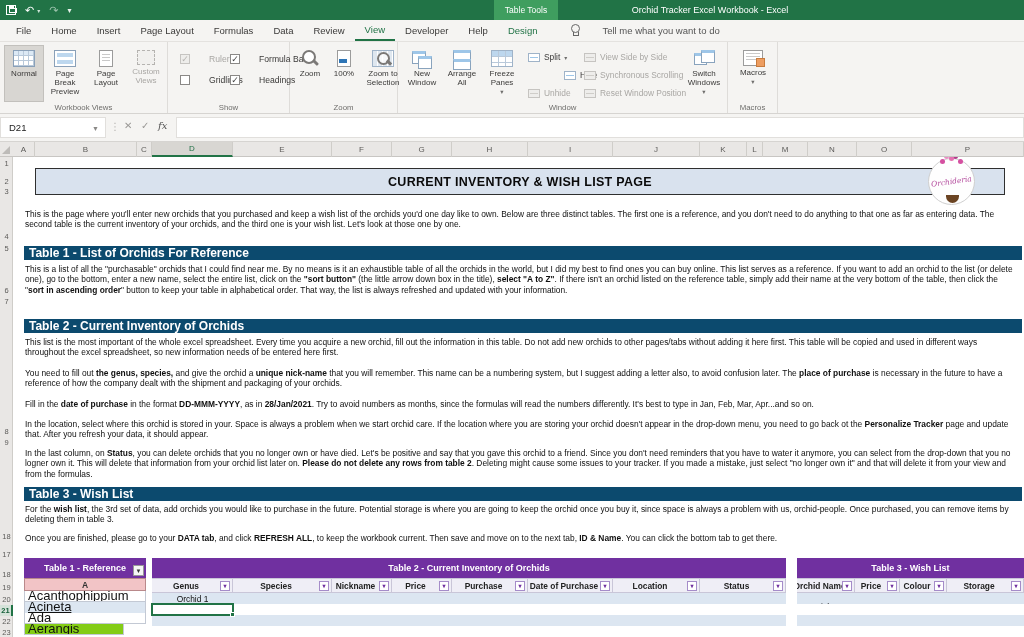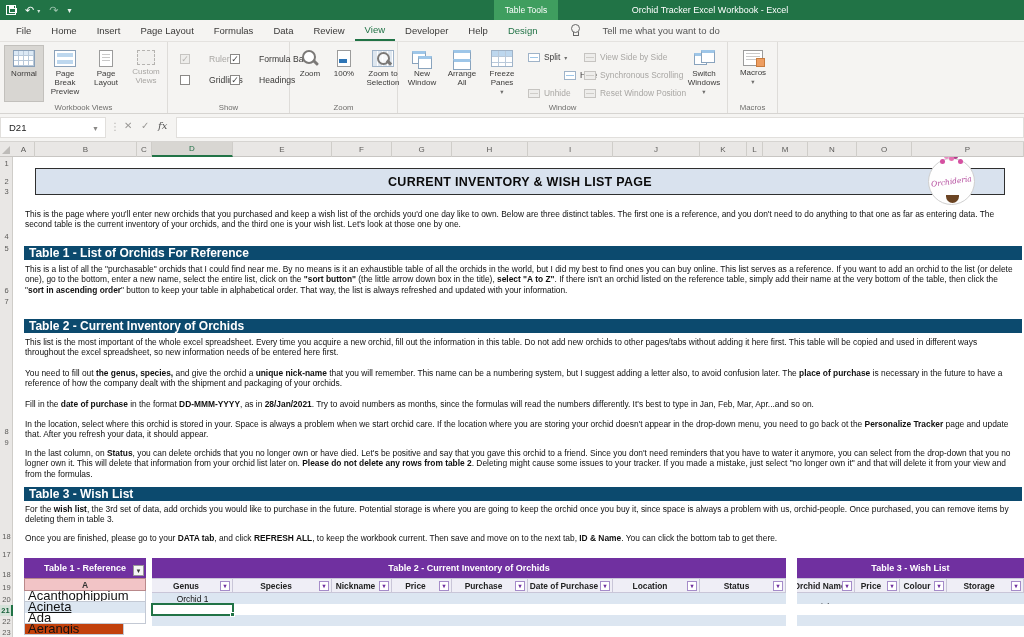--- a/index.html
+++ b/index.html
@@ -348,21 +348,21 @@
       </div>
     <div id="tables">
         <div class="ttitle" style="left: 24px; top: 401px; width: 122px; height: 20px;">
           <span>Table 1  - Reference</span>
           <span class="sortbox"></span>
         </div>
         <div class="pinkhead" style="left: 24px; top: 421px; width: 122px; height: 13px;">A</div>
         <div class="refrow" style="left: 24px; top: 434px; width: 122px; height: 11px; background: rgb(255, 255, 255);">Acanthophippium</div>
         <div class="refrow" style="left: 24px; top: 445px; width: 122px; height: 22px; background: rgb(220, 230, 241); text-decoration: underline;">Acineta</div>
         <div class="refrow" style="left: 24px; top: 456px; width: 122px; height: 11px; background: rgb(255, 255, 255);">Ada</div>
-        <div class="refrow" style="left: 24px; top: 467px; width: 100px; height: 11px; background: #c2410c;">Aerangis</div>
+        <div class="refrow" style="left: 24px; top: 467px; width: 100px; height: 11px; background: #84cc16;">Aerangis</div>
         <div class="ttitle" style="left: 152px; top: 401px; width: 634px; height: 20px;">Table 2 - Current Inventory of Orchids</div>
         <div class="hcell" style="left: 152px; top: 421px; width: 81px;">
           <span>Genus</span>
           <span class="dd"></span>
         </div>
         <div class="hcell" style="left: 233px; top: 421px; width: 99px;">
           <span>Species</span>
           <span class="dd"></span>
         </div>
         <div class="hcell" style="left: 332px; top: 421px; width: 60px;">

